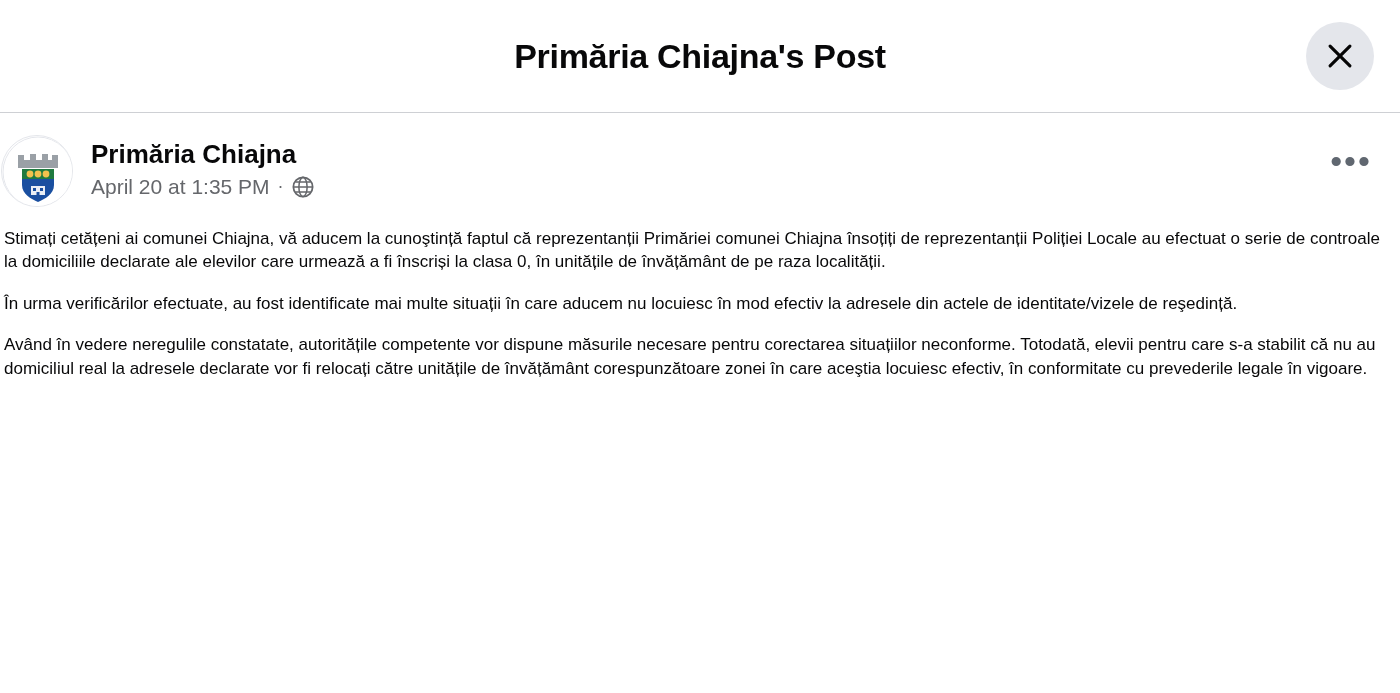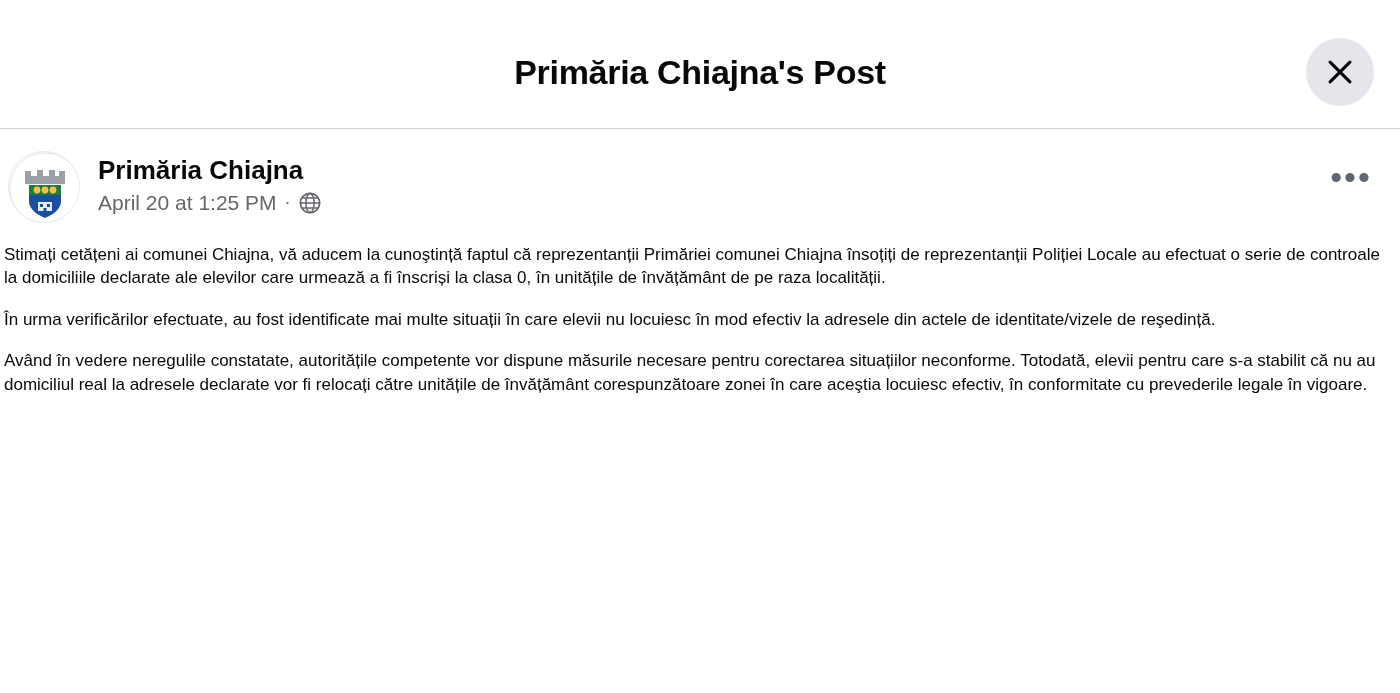--- a/index.html
+++ b/index.html
@@ -16,21 +16,20 @@
     overflow: hidden;
   }
 
   .dialog {
     width: 1400px;
     height: 622px;
     background: #ffffff;
     display: flex;
     flex-direction: column;
     position: relative;
-    margin-top: 16px;
   }
 
   
   .dialog-header {
     position: relative;
     height: 113px;
     flex: 0 0 113px;
     border-bottom: 1px solid #ced0d4;
     display: flex;
     align-items: center;
@@ -64,21 +63,21 @@
   
   .post {
     padding: 20px 0 0 0;
     flex: 1 1 auto;
     overflow: hidden;
   }
 
   .post-head {
     display: flex;
     align-items: flex-start;
-    padding: 0 20px 0 8px;
+    padding: 0 20px 0 1px;
     position: relative;
     min-height: 80px;
   }
 
   .avatar {
     width: 72px;
     height: 72px;
     border-radius: 50%;
     flex: 0 0 72px;
     background: #ffffff;
@@ -180,35 +179,35 @@
           <circle cx="36" cy="38" r="3.4" fill="#f2c14e"></circle>
           <circle cx="44" cy="38" r="3.4" fill="#f2c14e"></circle>
           <path d="M29 50 h14 v9 h-14 z" fill="#e9eef5"></path>
           <path d="M31 52 h3 v3 h-3 z M38 52 h3 v3 h-3 z M34.5 56 h3 v3 h-3 z" fill="#1a4fa0"></path>
         </svg>
       </div>
 
       <div class="post-meta">
         <div class="page-name">Primăria Chiajna</div>
         <div class="post-subline">
-          <span class="post-time">April 20 at 1:25 PM</span>
+          <span class="post-time">April 20 at 1:35 PM</span>
           <span class="dot-sep">·</span>
           <span class="globe-icon">
             <svg width="22" height="22" viewBox="0 0 16 16" aria-hidden="true">
               <circle cx="8" cy="8" r="7" fill="none" stroke="#65676b" stroke-width="1.3"></circle>
               <ellipse cx="8" cy="8" rx="3" ry="7" fill="none" stroke="#65676b" stroke-width="1.1"></ellipse>
               <path d="M1.3 8 h13.4 M2.6 4.4 h10.8 M2.6 11.6 h10.8" stroke="#65676b" stroke-width="1.1" fill="none"></path>
             </svg>
           </span>
         </div>
       </div>
 
       <button class="more-button">•••</button>
     </div>
 
     <div class="post-text">
       <p>Stimați cetățeni ai comunei Chiajna, vă aducem la cunoştință faptul că reprezentanții Primăriei comunei  Chiajna însoțiți de reprezentanții Poliției Locale au efectuat o serie de controale la domiciliile declarate ale elevilor care urmează a fi înscriși la clasa 0, în unitățile de învățământ de pe raza localității.</p>
-      <p>În urma verificărilor efectuate, au fost identificate mai multe situații în care elevii nu locuiesc în mod efectiv la adresele din actele de identitate/vizele de reşedință.</p>
+      <p>În urma verificărilor efectuate, au fost identificate mai multe situații în care aducem nu locuiesc în mod efectiv la adresele din actele de identitate/vizele de reşedință.</p>
       <p>Având în vedere neregulile constatate, autoritățile competente vor dispune măsurile necesare pentru corectarea situațiilor neconforme. Totodată, elevii pentru care s-a stabilit că nu au domiciliul real la adresele declarate vor fi relocați către unitățile de învățământ corespunzătoare zonei în care aceştia locuiesc efectiv, în conformitate cu prevederile legale în vigoare.</p>
     </div>
 
   </div>
 </div>
 
 </body></html>

